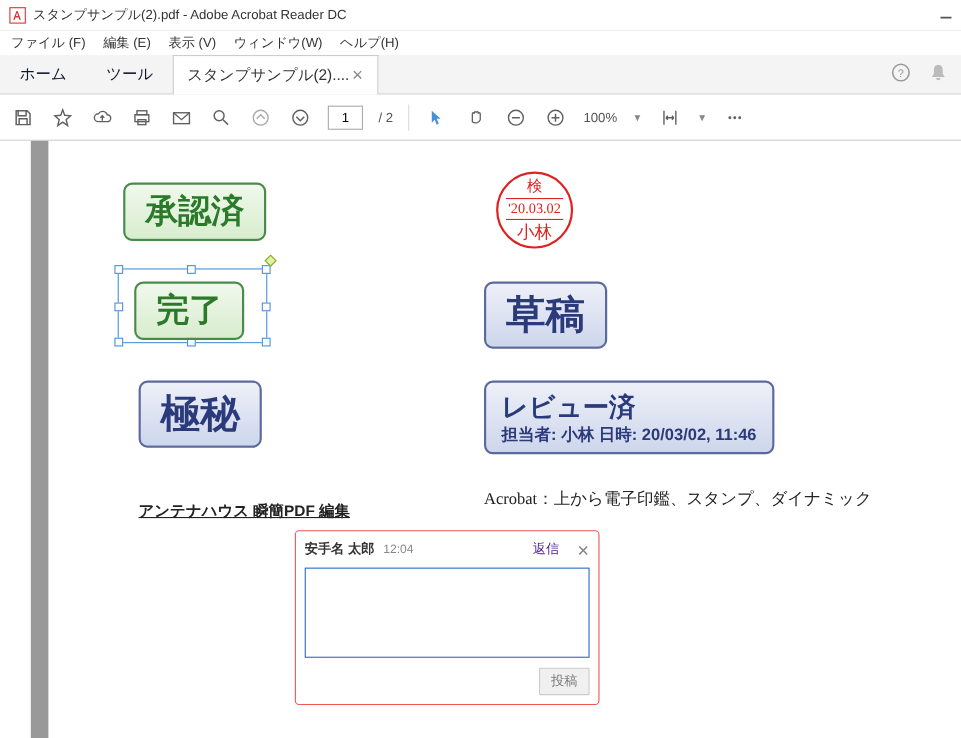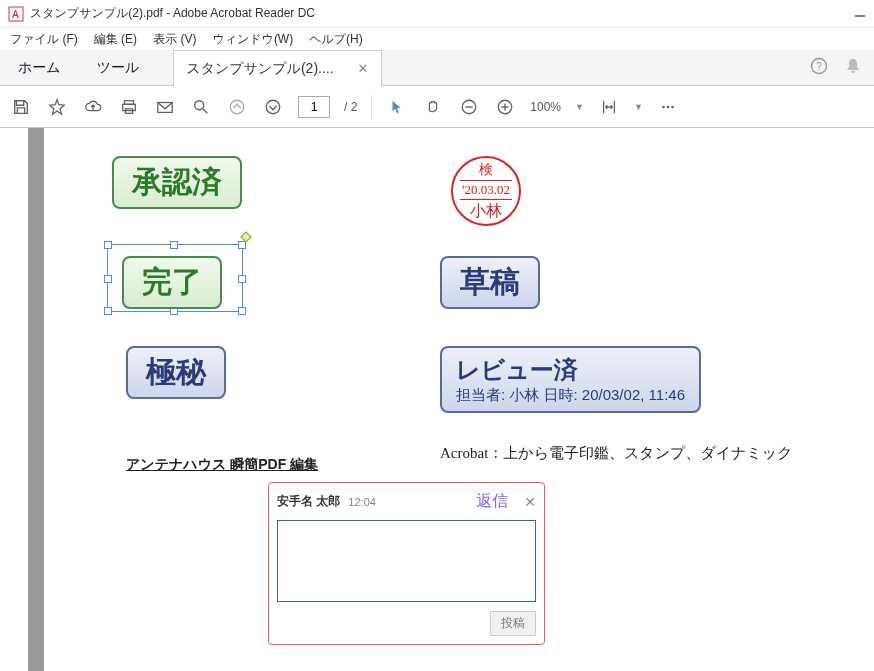--- a/index.html
+++ b/index.html
@@ -8,60 +8,60 @@
 .titlebar { height: 28px; display: flex; align-items: center; padding: 0 8px; background: #fff; border-bottom: 1px solid #eee; }
 .titlebar .app-icon { width: 16px; height: 16px; margin-right: 6px; display: flex; align-items: center; justify-content: center; }
 .titlebar .title-text { font-size: 12px; color: #333; }
 .titlebar .win-controls { margin-left: auto; display: flex; gap: 18px; color: #555; }
 
 .menubar { height: 22px; display: flex; align-items: center; padding: 0 4px; gap: 4px; background: #fff; }
 .menubar .menu-item { padding: 2px 6px; font-size: 12px; color: #333; cursor: default; }
 
 .tabbar { height: 36px; display: flex; align-items: stretch; background: #f4f4f4; border-bottom: 1px solid #ccc; }
 .tabbar .nav-tab { padding: 0 18px; display: flex; align-items: center; font-size: 14px; color: #0f172a; cursor: default; }
-.tabbar .doc-tab { padding: 0 12px; display: flex; align-items: center; gap: 24px; font-size: 14px; color: #333; background: #fff; border-top: 1px solid #ccc; border-left: 1px solid #ccc; border-right: 1px solid #ccc; margin-bottom: -1px; margin-left: 16px; }
+.tabbar .doc-tab { padding: 0 12px; display: flex; align-items: center; gap: 2px; font-size: 14px; color: #333; background: #fff; border-top: 1px solid #ccc; border-left: 1px solid #ccc; border-right: 1px solid #ccc; margin-bottom: -1px; }
 .tabbar .doc-tab .close-tab { color: #888; font-size: 13px; }
 .tabbar .right-icons { margin-left: auto; display: flex; align-items: center; gap: 16px; padding: 0 12px; color: #888; }
 
 .toolbar { height: 42px; display: flex; align-items: center; padding: 0 10px; gap: 14px; background: #fff; border-bottom: 1px solid #ccc; }
 .toolbar .tb-icon { width: 22px; height: 22px; display: flex; align-items: center; justify-content: center; color: #606060; }
 .toolbar .tb-icon svg { width: 18px; height: 18px; }
 .toolbar .page-input { width: 32px; height: 22px; text-align: center; border: 1px solid #aaa; font-size: 12px; }
 .toolbar .page-total { font-size: 12px; color: #555; }
 .toolbar .sep { width: 1px; height: 24px; background: #ddd; }
 .toolbar .zoom-text { font-size: 12px; color: #555; }
 .toolbar .dropdown-caret { font-size: 9px; color: #888; }
 
 .workspace { position: relative; height: 543px; background: #fff; }
 .page-bg { position: absolute; left: 28px; top: 0; right: 0; bottom: 0; background: #999; }
 .page { position: absolute; left: 44px; top: 0; right: 0; bottom: 0; background: #fff; }
 
 .stamp-green { position: absolute; padding: 4px 18px; border: 2px solid #4a8a4a; border-radius: 8px; background: linear-gradient(#f0f8ec, #d8edce); font-size: 30px; font-weight: bold; color: #2a7a2a; font-family: "MS Gothic", sans-serif; }
-.stamp-blue-box { position: absolute; padding: 4px 18px; border: 2px solid #5a6a9a; border-radius: 8px; background: linear-gradient(#eef0f8, #cdd6ec); font-size: 30px; font-weight: bold; color: #2a3a7a; font-family: "MS Gothic", sans-serif; text-align: center; }
+.stamp-blue-box { position: absolute; padding: 4px 18px; border: 2px solid #5a6a9a; border-radius: 8px; background: linear-gradient(#eef0f8, #cdd6ec); font-size: 36px; font-weight: bold; color: #2a3a7a; font-family: "MS Gothic", sans-serif; text-align: center; }
 .stamp-blue-wide { position: absolute; padding: 6px 14px; border: 2px solid #5a6a9a; border-radius: 8px; background: linear-gradient(#eef0f8, #cdd6ec); color: #2a3a7a; font-family: "MS Gothic", sans-serif; }
 .stamp-blue-wide .line1 { font-size: 24px; font-weight: bold; }
-.stamp-blue-wide .line2 { font-size: 15px; font-weight: normal; }
+.stamp-blue-wide .line2 { font-size: 15px; font-weight: bold; }
 
 .selection-box { position: absolute; border: 1px solid #4a90d9; }
 .sel-handle { position: absolute; width: 8px; height: 8px; background: #fff; border: 1px solid #4a90d9; }
 .sel-handle.diamond { transform: rotate(45deg); background: #dff0a8; border-color: #8aaa20; }
 
 .hanko { position: absolute; width: 70px; height: 70px; border: 2px solid #d22; border-radius: 50%; display: flex; flex-direction: column; align-items: center; justify-content: center; color: #d22; font-family: "MS Mincho", serif; }
 .hanko .h-top { font-size: 14px; }
 .hanko .h-mid { font-size: 13px; border-top: 1px solid #d22; border-bottom: 1px solid #d22; padding: 1px 2px; margin: 1px 0; }
 .hanko .h-bot { font-size: 16px; }
 
 .caption { position: absolute; font-size: 14px; font-weight: bold; color: #222; font-family: "MS Gothic", sans-serif; text-decoration: underline; }
 .desc { position: absolute; font-size: 15px; color: #222; font-family: "MS Mincho", serif; }
 
 .comment-popup { position: absolute; width: 277px; border: 1px solid #e55; border-radius: 4px; background: #fff; padding: 8px; }
 .comment-popup .cp-head { display: flex; align-items: center; gap: 8px; font-size: 12px; }
 .comment-popup .cp-author { font-weight: bold; color: #333; }
 .comment-popup .cp-time { color: #888; font-size: 11px; }
-.comment-popup .cp-reply { margin-left: auto; color: #8b5cf6; font-size: 16px; }
+.comment-popup .cp-reply { margin-left: auto; color: #4c1d95; font-size: 12px; }
 .comment-popup .cp-close { color: #888; font-size: 14px; margin-left: 8px; }
 .comment-popup .cp-textarea { margin-top: 8px; width: 100%; height: 82px; border: 1px solid #2a68c8; padding: 4px 6px; font-size: 12px; resize: none; font-family: inherit; }
 .comment-popup .cp-foot { display: flex; justify-content: flex-end; margin-top: 6px; }
 .comment-popup .cp-post { padding: 3px 10px; font-size: 12px; color: #777; background: #f0f0f0; border: 1px solid #ccc; border-radius: 1px; }
 </style>
 </head>
 <body>
 
 <div class="titlebar">
   <span class="app-icon">
@@ -192,21 +192,21 @@
         <circle cx="10" cy="10" r="1.5" fill="#606060"></circle>
         <circle cx="15" cy="10" r="1.5" fill="#606060"></circle>
       </svg>
     </span>
 </div>
 
 <div class="workspace">
   <div class="page-bg"></div>
   <div class="page">
 
-    <div class="stamp-green" style="left:68px; top:28px;">承認済</div>
+    <div class="stamp-green" style="left:68px; top:38px;">承認済</div>
 
     <div class="selection-box" style="left:63px; top:116px; width:136px; height:68px;">
       <div class="sel-handle" style="left:-4px; top:-4px;"></div>
       <div class="sel-handle" style="left:62px; top:-4px;"></div>
       <div class="sel-handle" style="right:-4px; top:-4px;"></div>
       <div class="sel-handle" style="left:-4px; top:30px;"></div>
       <div class="sel-handle" style="right:-4px; top:30px;"></div>
       <div class="sel-handle" style="left:-4px; bottom:-4px;"></div>
       <div class="sel-handle" style="left:62px; bottom:-4px;"></div>
       <div class="sel-handle" style="right:-4px; bottom:-4px;"></div>

